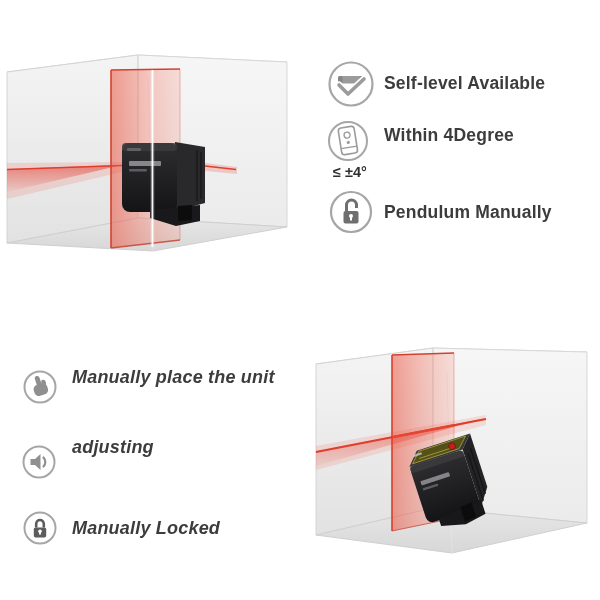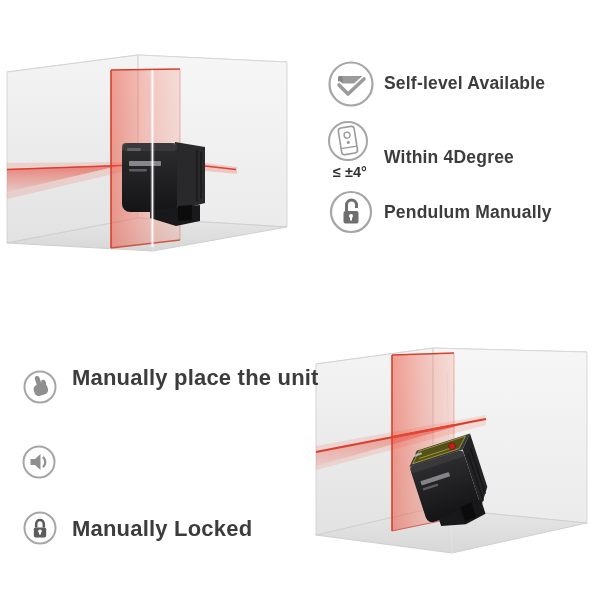--- a/index.html
+++ b/index.html
@@ -1,21 +1,21 @@
 <!DOCTYPE html>
 <html style="--text: #3c3c3c; --icon-gray: #9b9b9b; --circle-gray: #a6a6a6; --laser-red: #dd3a28; --laser-fill: #ef5d49; --laser-center-white: #ffffff; --wall-gray: #e9e9e9; --floor-gray: #dcdcdc; --device-black: #1d1d1f; --warning-label-olive: #545118; --button-red: #c41f1f;"><head>
 <meta charset="utf-8">
 <style>
   html,body{margin:0;padding:0;background:#fff;}
   .stage{position:relative;width:600px;height:600px;background:#ffffff;overflow:hidden;
          font-family:"Liberation Sans",sans-serif;color:var(--text,#3c3c3c);}
   .abs{position:absolute;}
   .flabel{position:absolute;font-weight:bold;color:var(--text,#3c3c3c);white-space:nowrap;}
   .t-label{font-size:17.5px;line-height:23px;letter-spacing:.2px;}
-  .b-label{font-size:22px;line-height:25.5px;letter-spacing:.2px;}
+  .b-label{font-size:18px;line-height:25.5px;letter-spacing:.2px;font-style:italic;}
   .caption{position:absolute;font-weight:bold;font-size:14.5px;color:#2f2f2f;text-align:center;white-space:nowrap;}
   .ficon{position:absolute;display:block;}
   svg{display:block;}
 </style>
 </head>
 <body>
 
 <div class="stage">
 
   <svg class="abs" style="left:0;top:40px" width="300" height="225" viewBox="0 40 300 225">
@@ -182,21 +182,21 @@
     <div>
       <svg class="ficon" style="left:327px;top:120px" width="42" height="42" viewBox="-21 -21 42 42">
         <circle r="19" fill="none" stroke="#a6a6a6" stroke-width="2"></circle>
         <g transform="rotate(-9)">
           <rect x="-8" y="-14" width="16" height="27" rx="3" fill="#ffffff" stroke="#9b9b9b" stroke-width="1.6"></rect>
           <circle cx="0" cy="-6" r="3" fill="none" stroke="#9b9b9b" stroke-width="1.3"></circle>
           <circle cx="0" cy="1.5" r="1.6" fill="#9b9b9b"></circle>
           <line x1="-8" y1="6.5" x2="8" y2="6.5" stroke="#9b9b9b" stroke-width="1.3"></line>
         </g>
       </svg>
-      <div class="flabel t-label" style="left:384px;top:146px">Within 4Degree</div>
+      <div class="flabel t-label" style="left:384px;top:124px">Within 4Degree</div>
       <div class="caption" style="left:320px;top:164px;width:60px">≤ ±4°</div>
     </div>
 
     <div>
       <svg class="ficon" style="left:329px;top:190px" width="44" height="44" viewBox="-22 -22 44 44">
         <circle r="20" fill="none" stroke="#a6a6a6" stroke-width="2.2"></circle>
         <path d="M -4.5,-1 V -7 A 5,5 0 0 1 5.5,-7 V -4" fill="none" stroke="#6f6f6f" stroke-width="3"></path>
         <rect x="-7.5" y="-1" width="15" height="12.5" rx="2" fill="#6f6f6f"></rect>
         <circle cx="0" cy="4" r="2" fill="#ffffff"></circle>
         <rect x="-1" y="4" width="2" height="4.5" fill="#ffffff"></rect>
@@ -221,20 +221,21 @@
       </div>
     </div>
 
     <div>
       <svg class="ficon" style="left:22px;top:445px" width="34" height="34" viewBox="-17 -17 34 34">
         <circle r="15.5" fill="none" stroke="#a6a6a6" stroke-width="2"></circle>
         <polygon points="-8.5,-3 -4,-3 1.5,-8 1.5,8 -4,3 -8.5,3" fill="#8f8f8f"></polygon>
         <path d="M 4.5,-4.5 A 6.5,6.5 0 0 1 4.5,4.5" fill="none" stroke="#8f8f8f" stroke-width="2.2" stroke-linecap="round"></path>
       </svg>
       <div class="flabel b-label" style="left:72px;top:435px">
+        <div>adjusting</div>
       </div>
     </div>
 
     <div>
       <svg class="ficon" style="left:23px;top:511px" width="34" height="34" viewBox="-17 -17 34 34">
         <circle r="15.5" fill="none" stroke="#a6a6a6" stroke-width="2"></circle>
         <path d="M -3.8,-0.5 V -4.2 A 3.8,3.8 0 0 1 3.8,-4.2 V -0.5" fill="none" stroke="#5c5c5c" stroke-width="2.6"></path>
         <rect x="-6.2" y="-0.5" width="12.4" height="10" rx="1.8" fill="#5c5c5c"></rect>
         <circle cx="0" cy="3.2" r="1.8" fill="#ffffff"></circle>
         <rect x="-0.9" y="3.2" width="1.8" height="3.4" fill="#ffffff"></rect>

